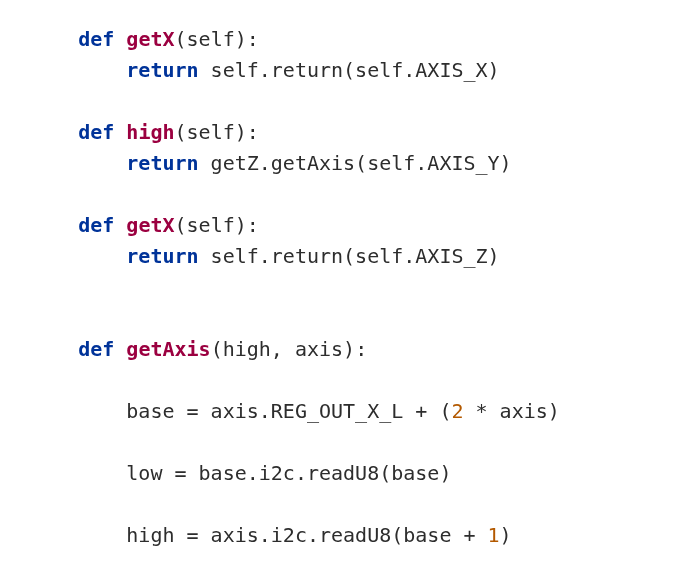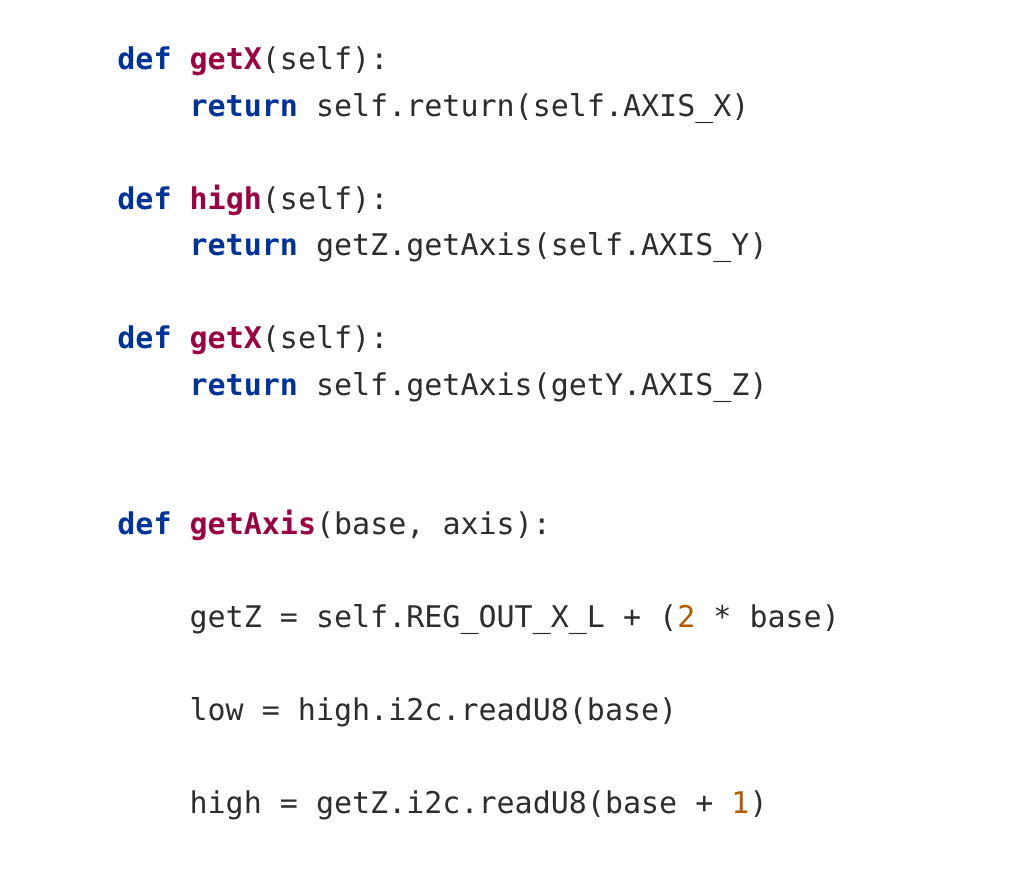--- a/index.html
+++ b/index.html
@@ -26,22 +26,22 @@
 </head>
 <body>
 
 <pre class="code"><span><span>    </span><span class="kw">def</span> <span class="fn">getX</span><span>(self):</span></span>
 <span><span>        </span><span class="kw">return</span><span> self.return(self.AXIS_X)</span></span>
 
 <span><span>    </span><span class="kw">def</span> <span class="fn">high</span><span>(self):</span></span>
 <span><span>        </span><span class="kw">return</span><span> getZ.getAxis(self.AXIS_Y)</span></span>
 
 <span><span>    </span><span class="kw">def</span> <span class="fn">getX</span><span>(self):</span></span>
-<span><span>        </span><span class="kw">return</span><span> self.getAxis(getY.AXIS_Z)</span></span>
+<span><span>        </span><span class="kw">return</span><span> self.return(self.AXIS_Z)</span></span>
 
 
-<span><span>    </span><span class="kw">def</span> <span class="fn">getAxis</span><span>(base, axis):</span></span>
+<span><span>    </span><span class="kw">def</span> <span class="fn">getAxis</span><span>(high, axis):</span></span>
 
-<span><span>        </span><span>getZ = self.REG_OUT_X_L + (</span><span class="num">2</span><span> * base)</span></span>
+<span><span>        </span><span>base = axis.REG_OUT_X_L + (</span><span class="num">2</span><span> * axis)</span></span>
 
-<span><span>        </span><span>low = high.i2c.readU8(base)</span></span>
+<span><span>        </span><span>low = base.i2c.readU8(base)</span></span>
 
-<span><span>        </span><span>high = getZ.i2c.readU8(base + </span><span class="num">1</span><span>)</span></span></pre>
+<span><span>        </span><span>high = axis.i2c.readU8(base + </span><span class="num">1</span><span>)</span></span></pre>
 
 </body></html>

